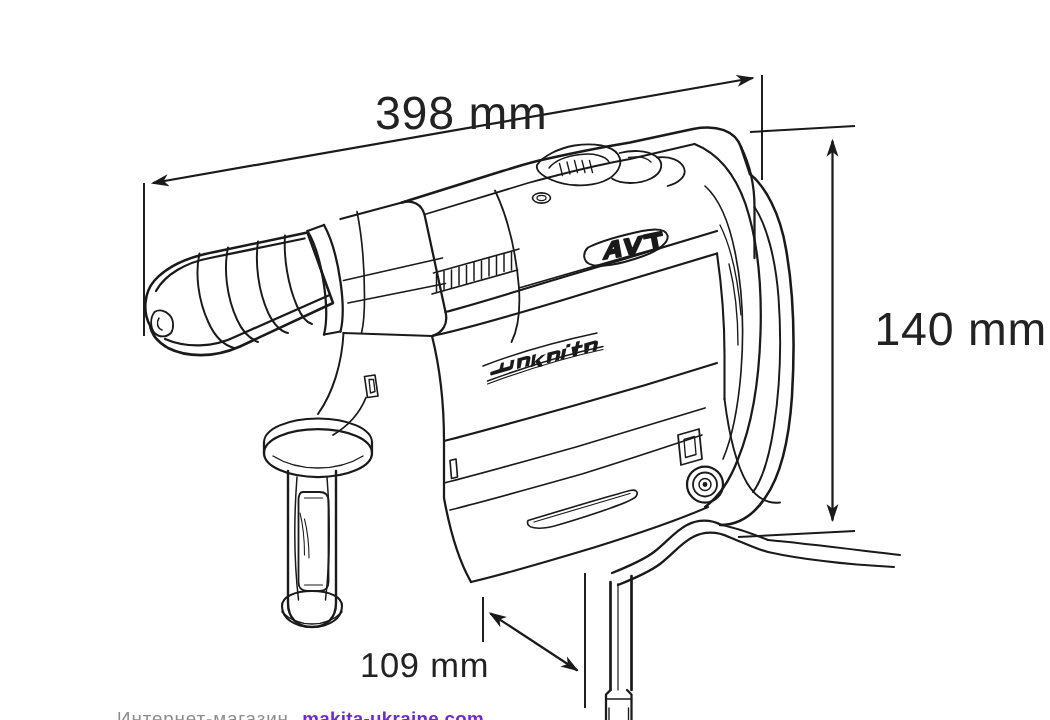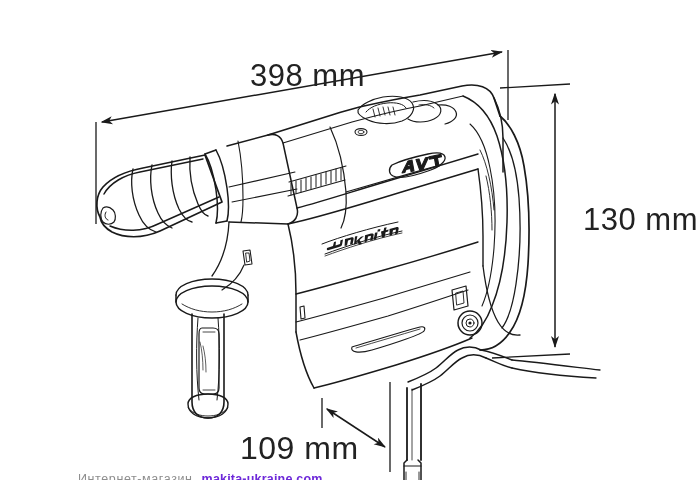--- a/index.html
+++ b/index.html
@@ -39,21 +39,21 @@
     font-size: 31px;
   }
   #label-height {
     left: 583px;
     top: 170px;
     font-size: 31px;
   }
   #label-depth {
     left: 240px;
     top: 398px;
-    font-size: 32px;
+    font-size: 23px;
   }
   #footer {
     position: absolute;
     left: 78px;
     top: 440px;
     font-size: 12.5px;
     white-space: nowrap;
   }
   #footer .shop-prefix {
     color: #8d8d8d;
@@ -316,21 +316,21 @@
 
     <g stroke="#1a1a1a" fill="none">
       <line x1="322" y1="366" x2="322" y2="396" stroke-width="1.3"></line>
       <line x1="390" y1="350" x2="390" y2="440" stroke-width="1.3"></line>
       <line x1="327" y1="377" x2="385" y2="415" stroke-width="1.5" marker-start="url(#arrowStart)" marker-end="url(#arrowEnd)"></line>
     </g>
   </svg>
 
   <div class="dim-label" id="label-width">398 mm</div>
 
-  <div class="dim-label" id="label-height">130 mm</div>
+  <div class="dim-label" id="label-height">140 mm</div>
 
   <div class="dim-label" id="label-depth">109 mm</div>
 
   <div id="footer">
     <span class="shop-prefix">Интернет-магазин</span><span class="shop-domain">makita-ukraine.com</span>
   </div>
 
 </div>
 
 </body></html>

